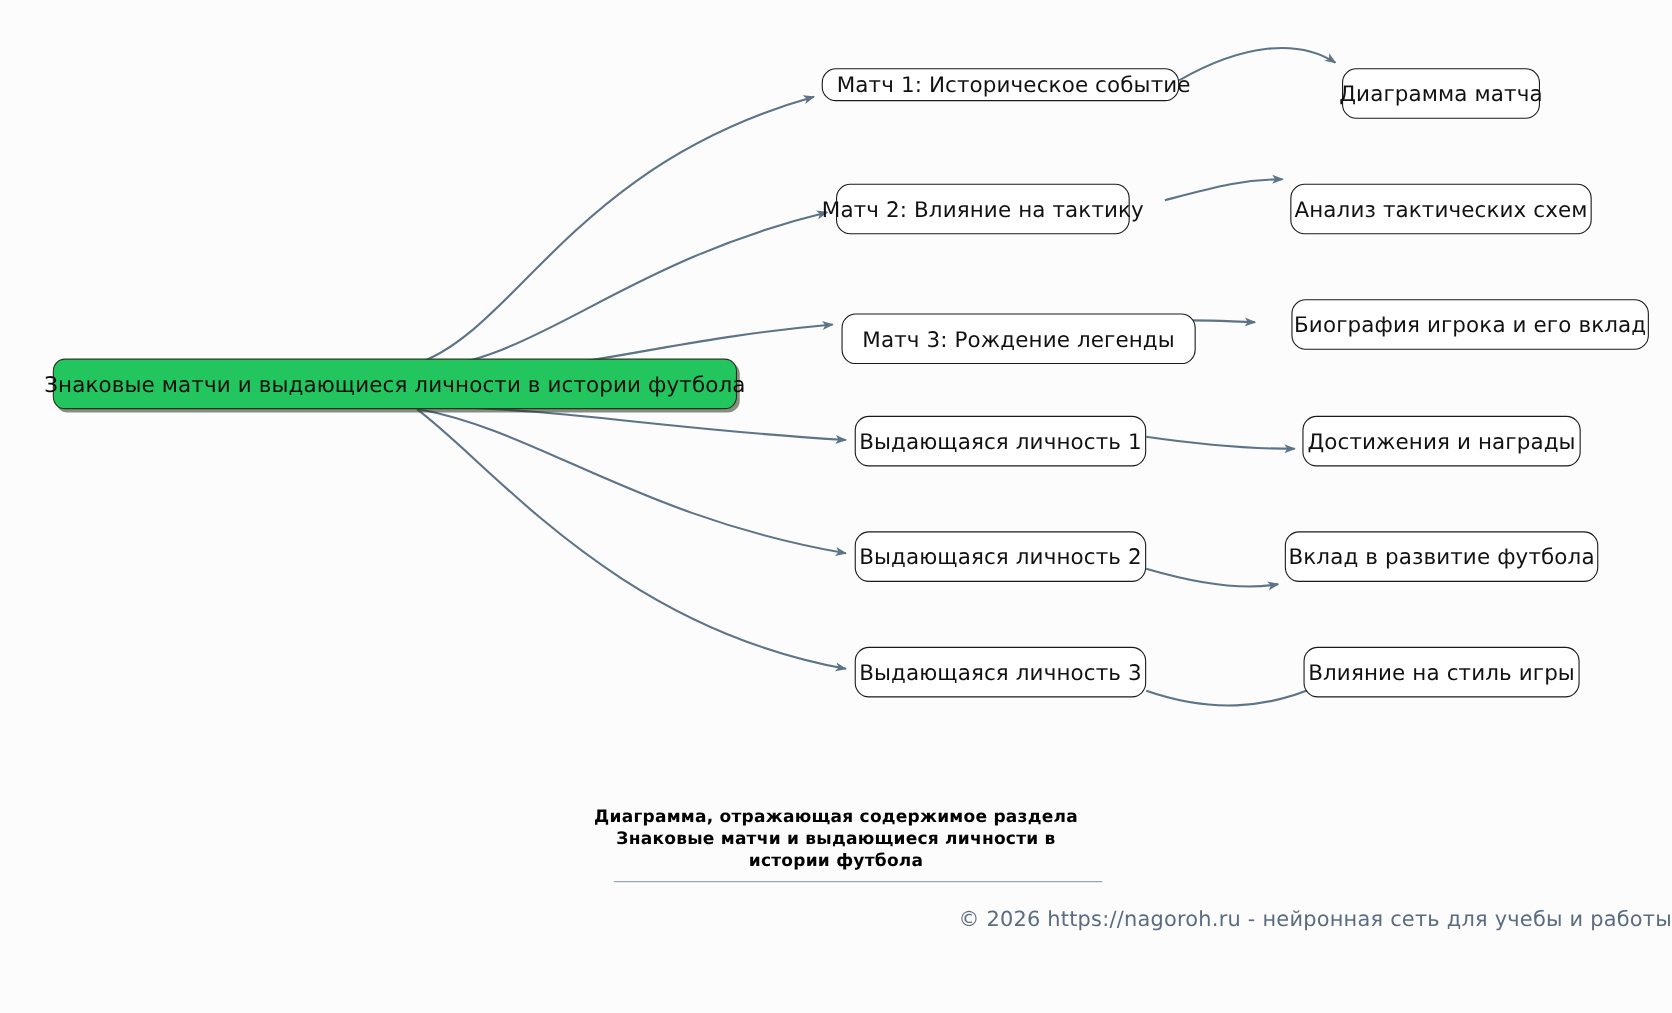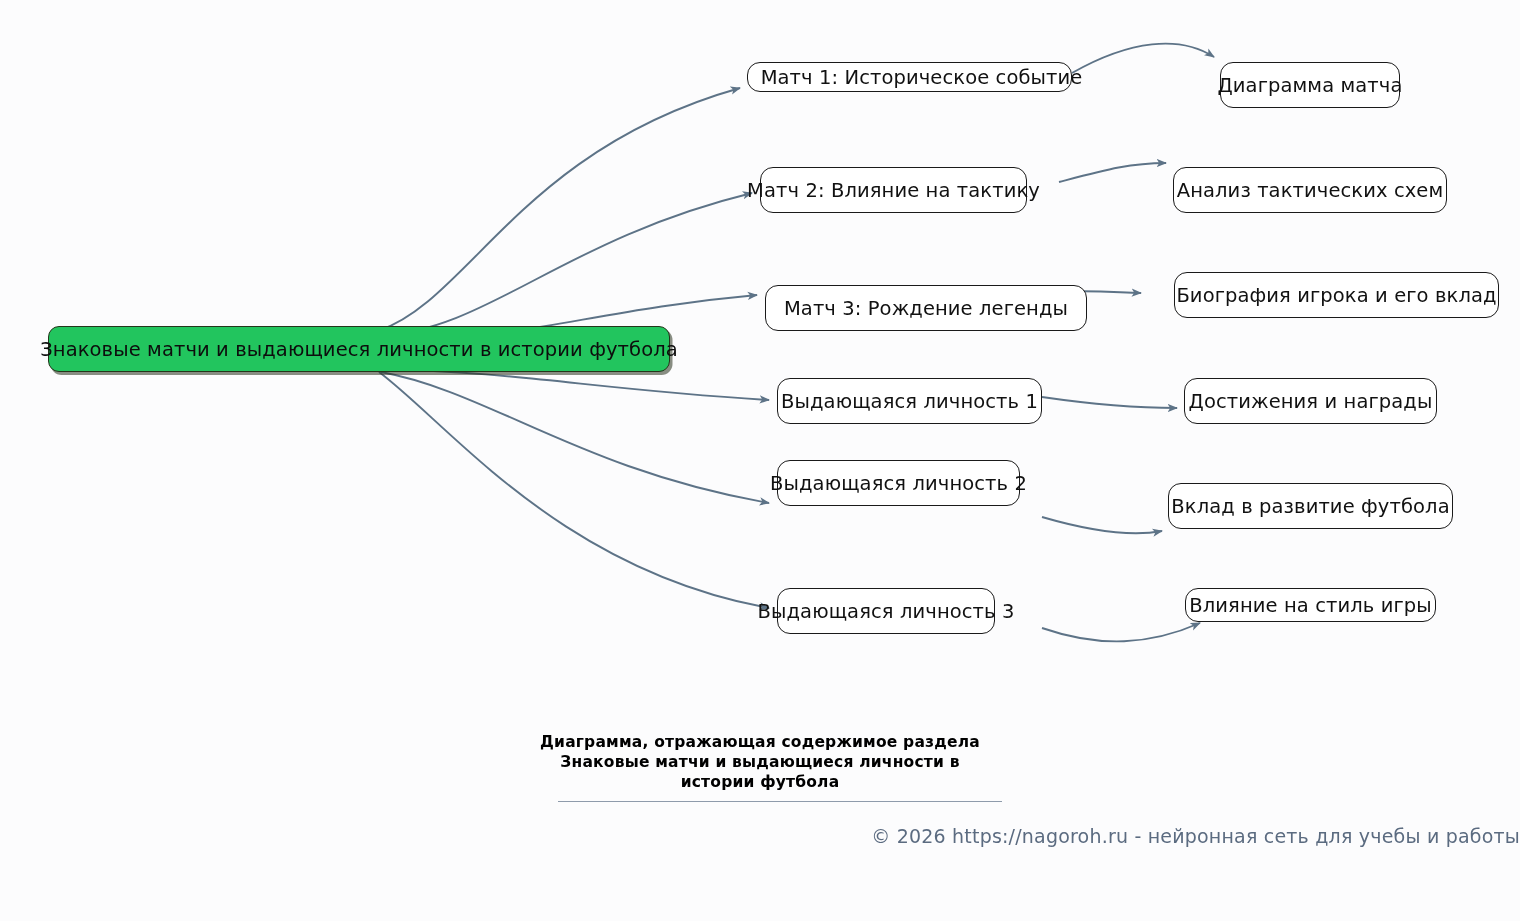--- a/index.html
+++ b/index.html
@@ -127,31 +127,31 @@
     <span>Биография игрока и его вклад</span>
   </div>
 
   <div class="node" style="left:777px;top:378px;width:265px;height:46px;">
     <span>Выдающаяся личность 1</span>
   </div>
   <div class="node" style="left:1184px;top:378px;width:253px;height:46px;">
     <span>Достижения и награды</span>
   </div>
 
-  <div class="node" style="left:777px;top:460px;width:243px;height:46px;">
+  <div class="node" style="left:777px;top:483px;width:265px;height:46px;">
     <span>Выдающаяся личность 2</span>
   </div>
   <div class="node" style="left:1168px;top:483px;width:285px;height:46px;">
     <span>Вклад в развитие футбола</span>
   </div>
 
-  <div class="node" style="left:777px;top:588px;width:218px;height:46px;">
+  <div class="node" style="left:777px;top:588px;width:265px;height:46px;">
     <span>Выдающаяся личность 3</span>
   </div>
-  <div class="node" style="left:1185px;top:588px;width:251px;height:34px;">
+  <div class="node" style="left:1185px;top:588px;width:251px;height:46px;">
     <span>Влияние на стиль игры</span>
   </div>
 
   <div class="caption" style="top:732px;">
     <div>Диаграмма, отражающая содержимое раздела</div>
     <div>Знаковые матчи и выдающиеся личности в</div>
     <div>истории футбола</div>
   </div>
 
   <div class="divider" style="left:558px;top:801px;width:444px;"></div>

